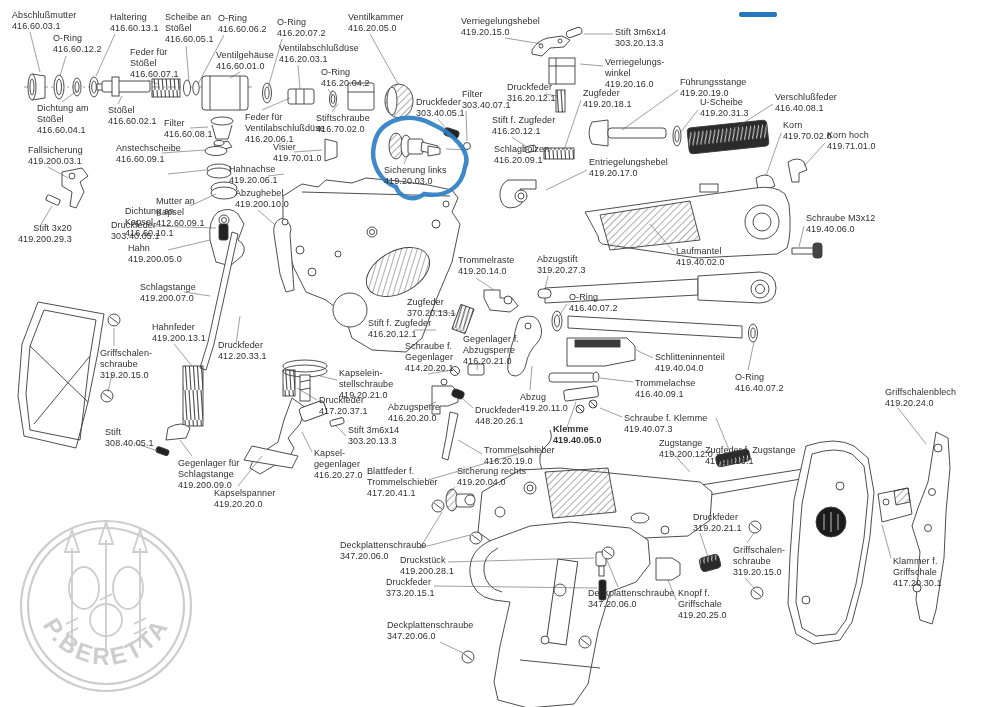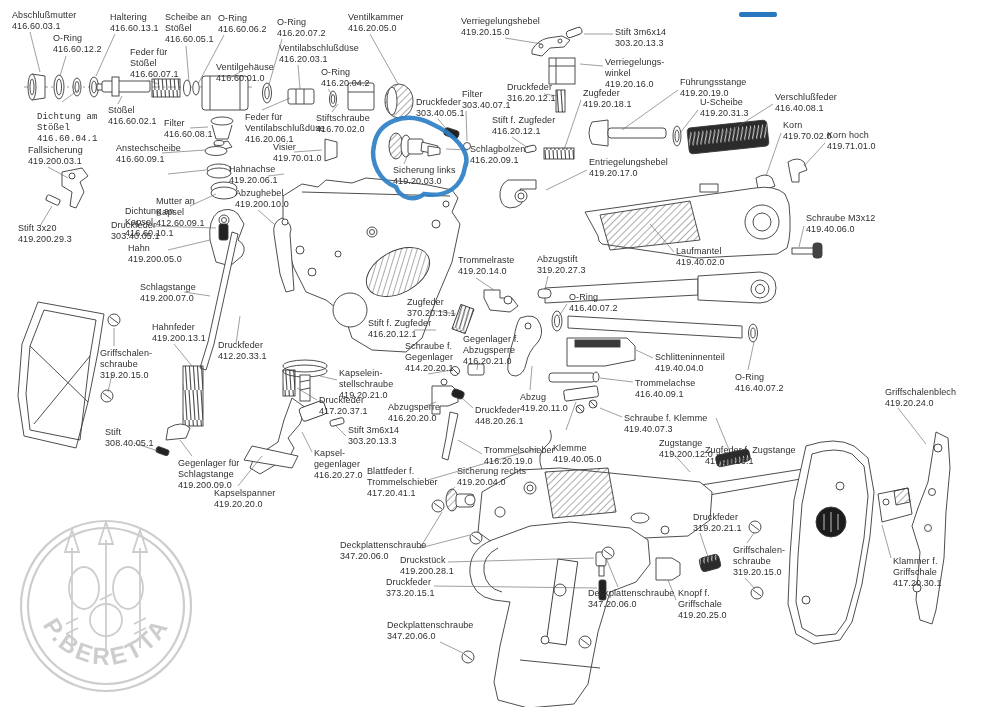--- a/index.html
+++ b/index.html
@@ -470,21 +470,21 @@
 416.20.07.2</div>
       <div class="lbl" style="left: 348px; top: 12px;">Ventilkammer
 416.20.05.0</div>
       <div class="lbl" style="left: 461px; top: 16px;">Verriegelungshebel
 419.20.15.0</div>
       <div class="lbl" style="left: 615px; top: 27px;">Stift 3m6x14
 303.20.13.3</div>
       <div class="lbl" style="left: 130px; top: 47px;">Feder für
 Stößel
 416.60.07.1</div>
-      <div class="lbl" style="left: 216px; top: 62px;">Ventilgehäuse
+      <div class="lbl" style="left: 216px; top: 50px;">Ventilgehäuse
 416.60.01.0</div>
       <div class="lbl" style="left: 279px; top: 43px;">Ventilabschlußdüse
 416.20.03.1</div>
       <div class="lbl" style="left: 605px; top: 57px;">Verriegelungs-
 winkel
 419.20.16.0</div>
       <div class="lbl" style="left: 680px; top: 77px;">Führungsstange
 419.20.19.0</div>
       <div class="lbl" style="left: 775px; top: 92px;">Verschlußfeder
 416.40.08.1</div>
@@ -495,61 +495,61 @@
       <div class="lbl" style="left: 583px; top: 88px;">Zugfeder
 419.20.18.1</div>
       <div class="lbl" style="left: 700px; top: 97px;">U-Scheibe
 419.20.31.3</div>
       <div class="lbl" style="left: 783px; top: 120px;">Korn
 419.70.02.0</div>
       <div class="lbl" style="left: 827px; top: 130px;">Korn hoch
 419.71.01.0</div>
       <div class="lbl" style="left: 108px; top: 105px;">Stößel
 416.60.02.1</div>
-      <div class="lbl" style="left: 37px; top: 112px; font-family: Liberation Mono, monospace;">Dichtung am
+      <div class="lbl" style="left: 37px; top: 103px;">Dichtung am
 Stößel
 416.60.04.1</div>
       <div class="lbl" style="left: 164px; top: 118px;">Filter
 416.60.08.1</div>
       <div class="lbl" style="left: 245px; top: 112px;">Feder für
 Ventilabschlußdüse
 416.20.06.1</div>
       <div class="lbl" style="left: 316px; top: 113px;">Stiftschraube
 416.70.02.0</div>
       <div class="lbl" style="left: 416px; top: 97px;">Druckfeder
 303.40.05.1</div>
       <div class="lbl" style="left: 462px; top: 89px;">Filter
 303.40.07.1</div>
       <div class="lbl" style="left: 492px; top: 115px;">Stift f. Zugfeder
 416.20.12.1</div>
-      <div class="lbl" style="left: 470px; top: 144px;">Schlagbolzen
+      <div class="lbl" style="left: 494px; top: 144px;">Schlagbolzen
 416.20.09.1</div>
       <div class="lbl" style="left: 116px; top: 143px;">Anstechscheibe
 416.60.09.1</div>
       <div class="lbl" style="left: 273px; top: 142px;">Visier
 419.70.01.0</div>
-      <div class="lbl" style="left: 393px; top: 165px;">Sicherung links
+      <div class="lbl" style="left: 384px; top: 165px;">Sicherung links
 419.20.03.0</div>
       <div class="lbl" style="left: 589px; top: 157px;">Entriegelungshebel
 419.20.17.0</div>
       <div class="lbl" style="left: 28px; top: 145px;">Fallsicherung
 419.200.03.1</div>
       <div class="lbl" style="left: 125px; top: 162px; margin-top: 44px;">Dichtung an
 Kapsel
 416.60.10.1</div>
       <div class="lbl" style="left: 229px; top: 164px;">Hahnachse
 419.20.06.1</div>
       <div class="lbl" style="left: 156px; top: 196px;">Mutter an
 Kapsel
 412.60.09.1</div>
       <div class="lbl" style="left: 235px; top: 188px;">Abzughebel
 419.200.10.0</div>
       <div class="lbl" style="left: 806px; top: 213px;">Schraube M3x12
 419.40.06.0</div>
-      <div class="lbl" style="left: 18px; top: 223px;">Stift 3x20
+      <div class="lbl" style="left: 18px; top: 223px; text-align: right;">Stift 3x20
 419.200.29.3</div>
       <div class="lbl" style="left: 111px; top: 220px;">Druckfeder
 303.40.05.1</div>
       <div class="lbl" style="left: 128px; top: 243px;">Hahn
 419.200.05.0</div>
       <div class="lbl" style="left: 676px; top: 246px;">Laufmantel
 419.40.02.0</div>
       <div class="lbl" style="left: 458px; top: 255px;">Trommelraste
 419.20.14.0</div>
       <div class="lbl" style="left: 537px; top: 254px;">Abzugstift
@@ -589,21 +589,21 @@
       <div class="lbl" style="left: 388px; top: 402px;">Abzugsperre
 416.20.20.0</div>
       <div class="lbl" style="left: 520px; top: 392px;">Abzug
 419.20.11.0</div>
       <div class="lbl" style="left: 475px; top: 405px;">Druckfeder
 448.20.26.1</div>
       <div class="lbl" style="left: 624px; top: 413px;">Schraube f. Klemme
 419.40.07.3</div>
       <div class="lbl" style="left: 705px; top: 405px; margin-top: 40px;">Zugfeder f. Zugstange
 419.20.13.1</div>
-      <div class="lbl" style="left: 553px; top: 443px;">Klemme
+      <div class="lbl" style="left: 553px; top: 424px; font-weight: bold;">Klemme
 419.40.05.0</div>
       <div class="lbl" style="left: 105px; top: 427px;">Stift
 308.40.05.1</div>
       <div class="lbl" style="left: 659px; top: 438px;">Zugstange
 419.200.12.0</div>
       <div class="lbl" style="left: 178px; top: 458px;">Gegenlager für
 Schlagstange
 419.200.09.0</div>
       <div class="lbl" style="left: 457px; top: 466px;">Sicherung rechts
 419.20.04.0</div>

